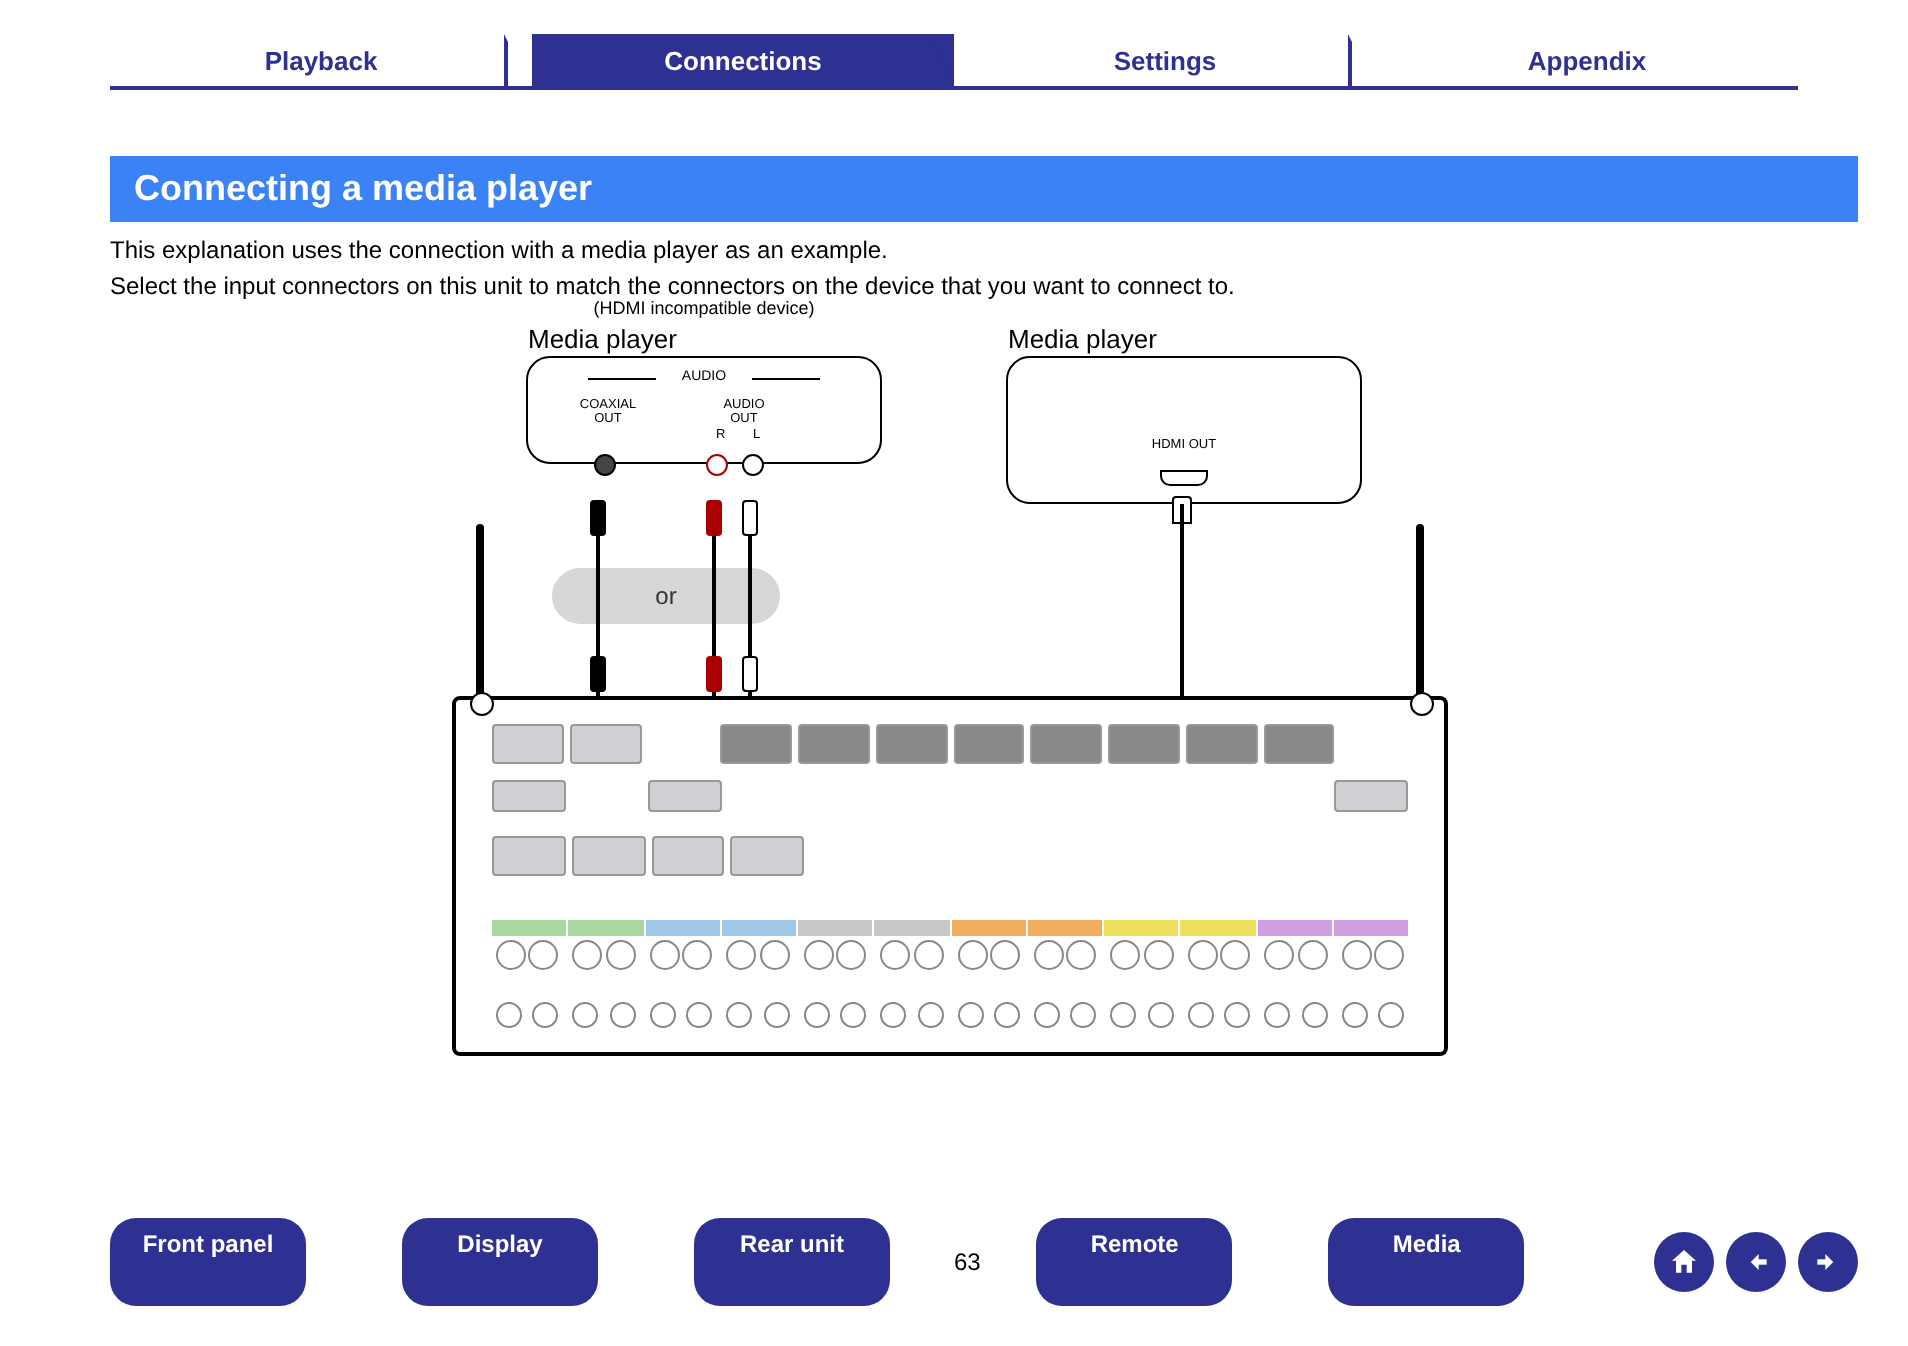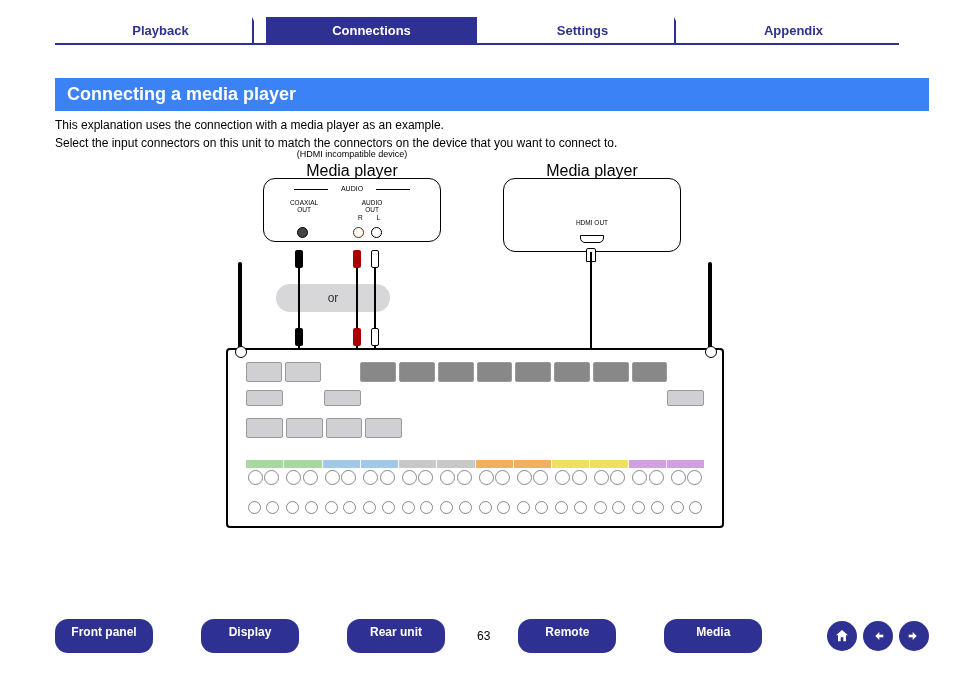--- a/index.html
+++ b/index.html
@@ -90,28 +90,28 @@
     height: 410px;
   }
 
   
   .mp-box {
     position: absolute;
     border: 1.5px solid #000;
     border-radius: 12px;
     background: #fff;
   }
-  .mp-box.left  { top: 22px; left: 263px; width: 178px; height: 64px; }
+  .mp-box.left  { top: 22px; left: 263px; width: 178px; height: 54px; }
   .mp-box.right { top: 22px; left: 503px; width: 178px; height: 74px; }
 
   .mp-label {
     position: absolute;
     left: 0; right: 0;
-    text-align: center;
-    font-size: 16px;
+    text-align: left;
+    font-size: 13px;
     top: -17px;
   }
   .mp-sublabel {
     position: absolute;
     left: 0; right: 0;
     text-align: center;
     font-size: 9px;
     top: -30px;
   }
 
@@ -285,21 +285,21 @@
   .bottom-nav {
     position: absolute;
     bottom: 20px;
     left: 55px;
     right: 25px;
     display: flex;
     align-items: center;
   }
   .pill {
     width: 98px;
-    height: 34px;
+    height: 44px;
     line-height: 26px;
     border-radius: 13px;
     background: #2e3192;
     color: #fff;
     font-size: 12px;
     font-weight: 700;
     text-align: center;
     margin-right: 48px;
     cursor: pointer;
   }

